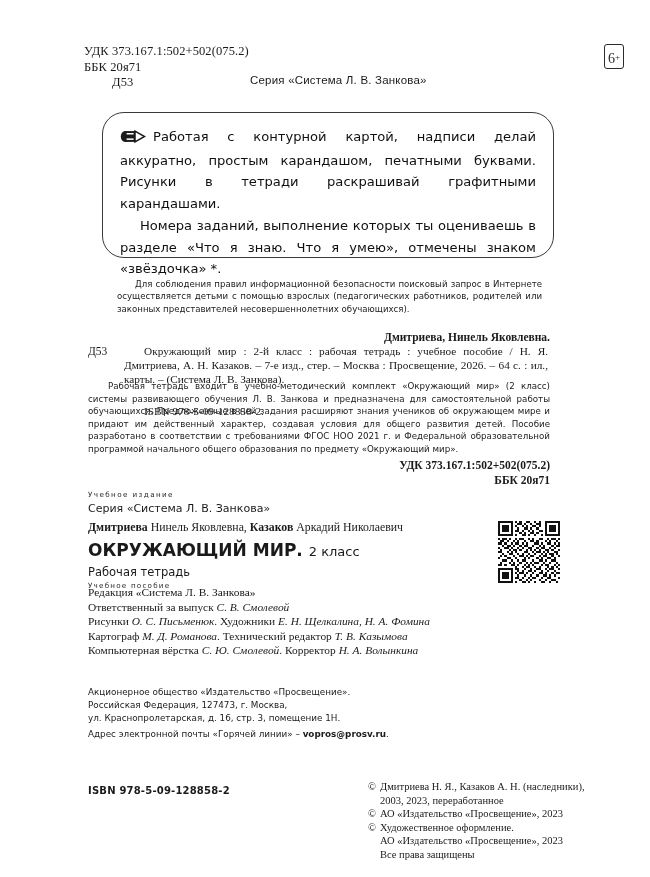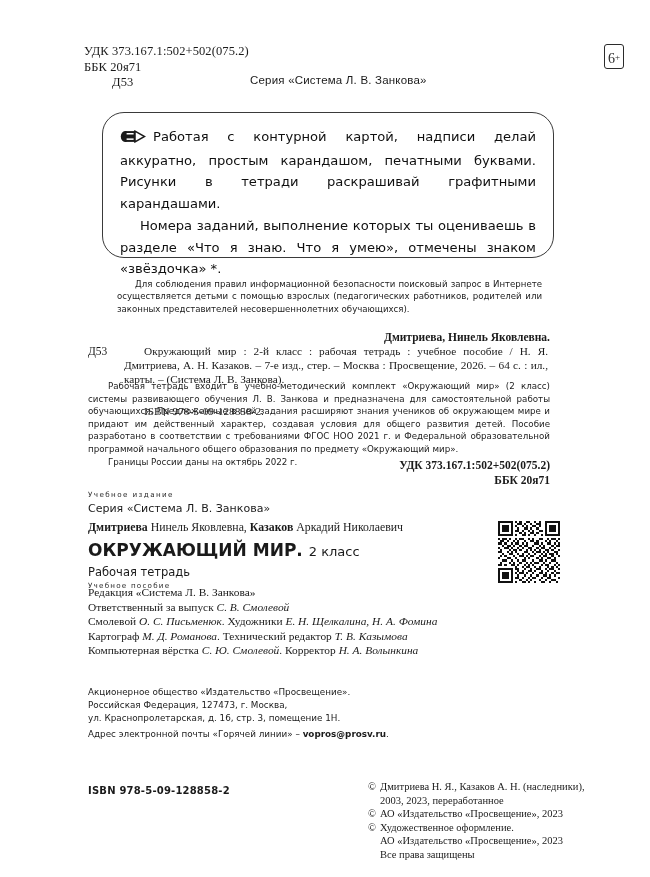--- a/index.html
+++ b/index.html
@@ -337,21 +337,20 @@
 
   <div class="biblio">
     <div class="biblio-sigla">Д53</div>
     <div class="biblio-author">Дмитриева, Нинель Яковлевна.</div>
     <div class="biblio-desc">Окружающий мир : 2-й класс : рабочая тетрадь : учебное пособие / Н. Я. Дмитриева, А. Н. Казаков. – 7-е изд., стер. – Москва : Просвещение, 2026. – 64 с. : ил., карты. – (Система Л. В. Занкова).</div>
     <div class="biblio-isbn">ISBN 978-5-09-128858-2.</div>
   </div>
 
   <div class="annotation">
     <p>Рабочая тетрадь входит в учебно-методический комплект «Окружающий мир» (2 класс) системы развивающего обучения Л. В. Занкова и предназначена для самостоятельной работы обучающихся. Предложенные в ней задания расширяют знания учеников об окружающем мире и придают им действенный характер, создавая условия для общего развития детей. Пособие разработано в соответствии с требованиями ФГОС НОО 2021 г. и Федеральной образовательной программой начального общего образования по предмету «Окружающий мир».</p>
-    <p>Границы России даны на октябрь 2022 г.</p>
   </div>
 
   <div class="catalog-bottom">
     <div>УДК 373.167.1:502+502(075.2)</div>
     <div>ББК 20я71</div>
   </div>
 
   <div class="imprint">
     <div class="label-small">Учебное издание</div>
     <div class="imprint-series">Серия «Система Л. В. Занкова»</div>
@@ -600,21 +599,21 @@
           <rect x="20" y="28" width="2" height="1"></rect>
           <rect x="24" y="28" width="1" height="1"></rect>
           <rect x="27" y="28" width="1" height="1"></rect>
       </g>
     </svg>
   </div>
 
   <div class="credits">
     <div>Редакция «Система Л. В. Занкова»</div>
     <div><span>Ответственный за выпуск</span> <i>С. В. Смолевой</i></div>
-    <div><span>Смолевой</span> <i>О. С. Письменюк</i><span>. Художники</span> <i>Е. Н. Щелкалина, Н. А. Фомина</i></div>
+    <div><span>Рисунки</span> <i>О. С. Письменюк</i><span>. Художники</span> <i>Е. Н. Щелкалина, Н. А. Фомина</i></div>
     <div><span>Картограф</span> <i>М. Д. Романова</i><span>. Технический редактор</span> <i>Т. В. Казымова</i></div>
     <div><span>Компьютерная вёрстка</span> <i>С. Ю. Смолевой</i><span>. Корректор</span> <i>Н. А. Волынкина</i></div>
   </div>
 
 
   <div class="publisher-info">
     <div>Акционерное общество «Издательство «Просвещение».</div>
     <div>Российская Федерация, 127473, г. Москва,</div>
     <div>ул. Краснопролетарская, д. 16, стр. 3, помещение 1Н.</div>
   </div>

